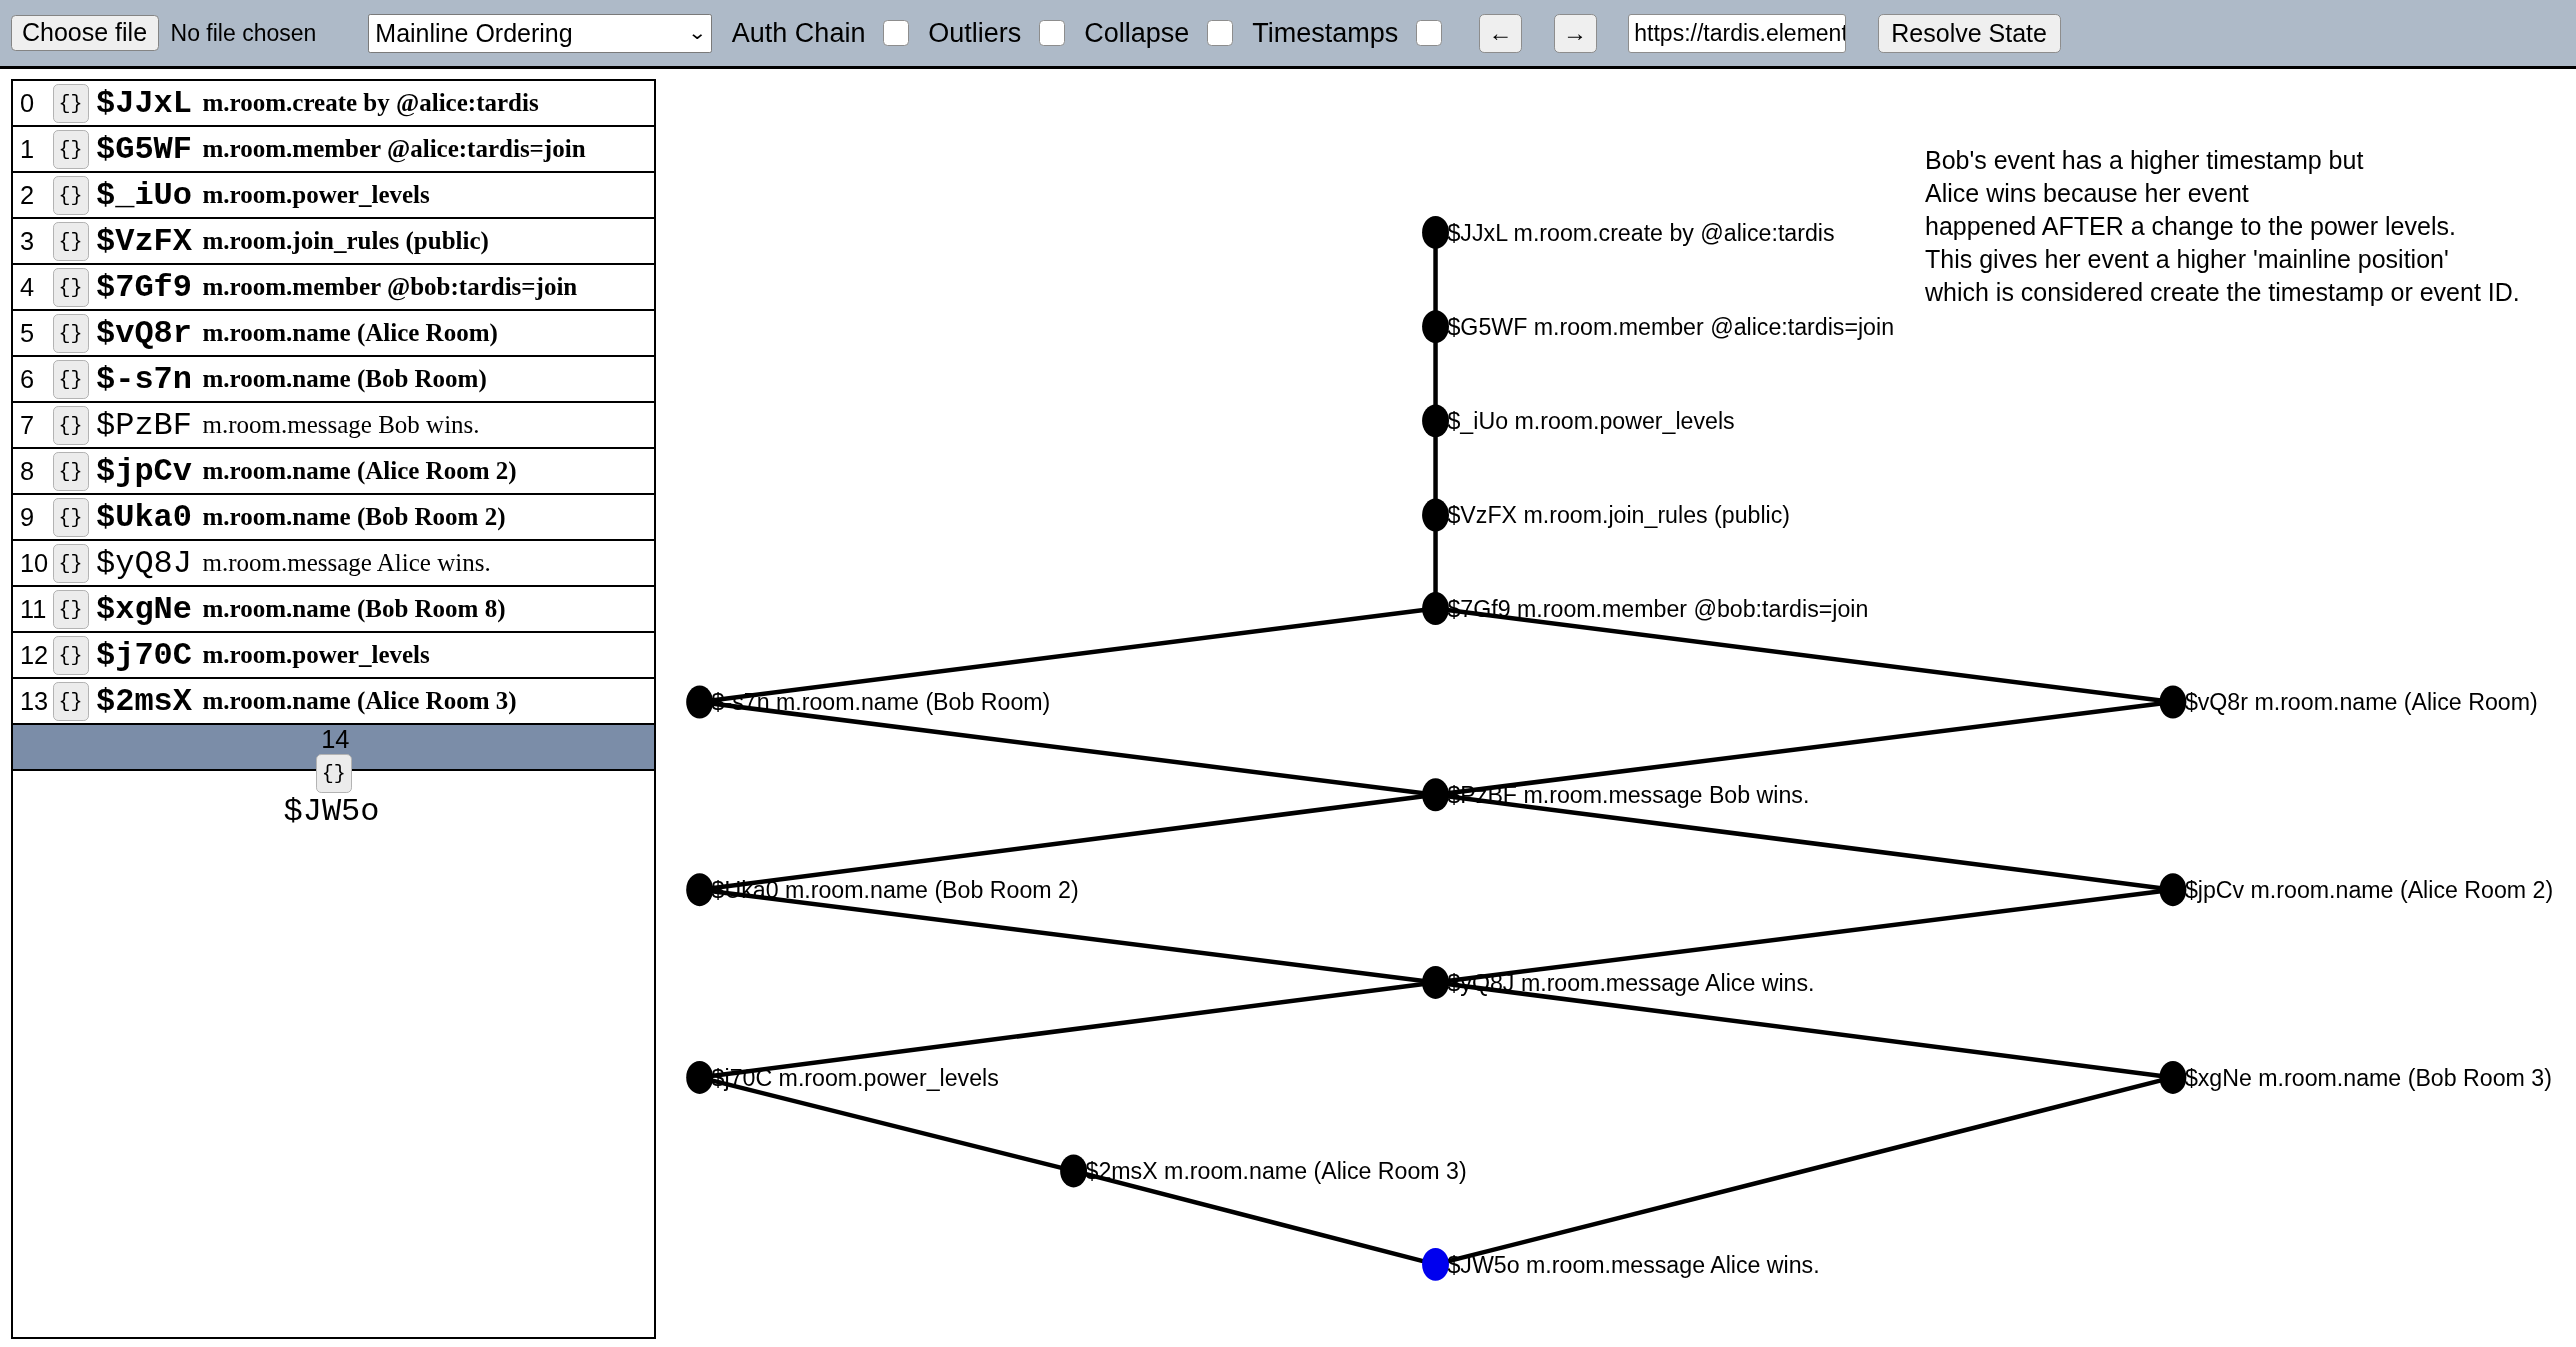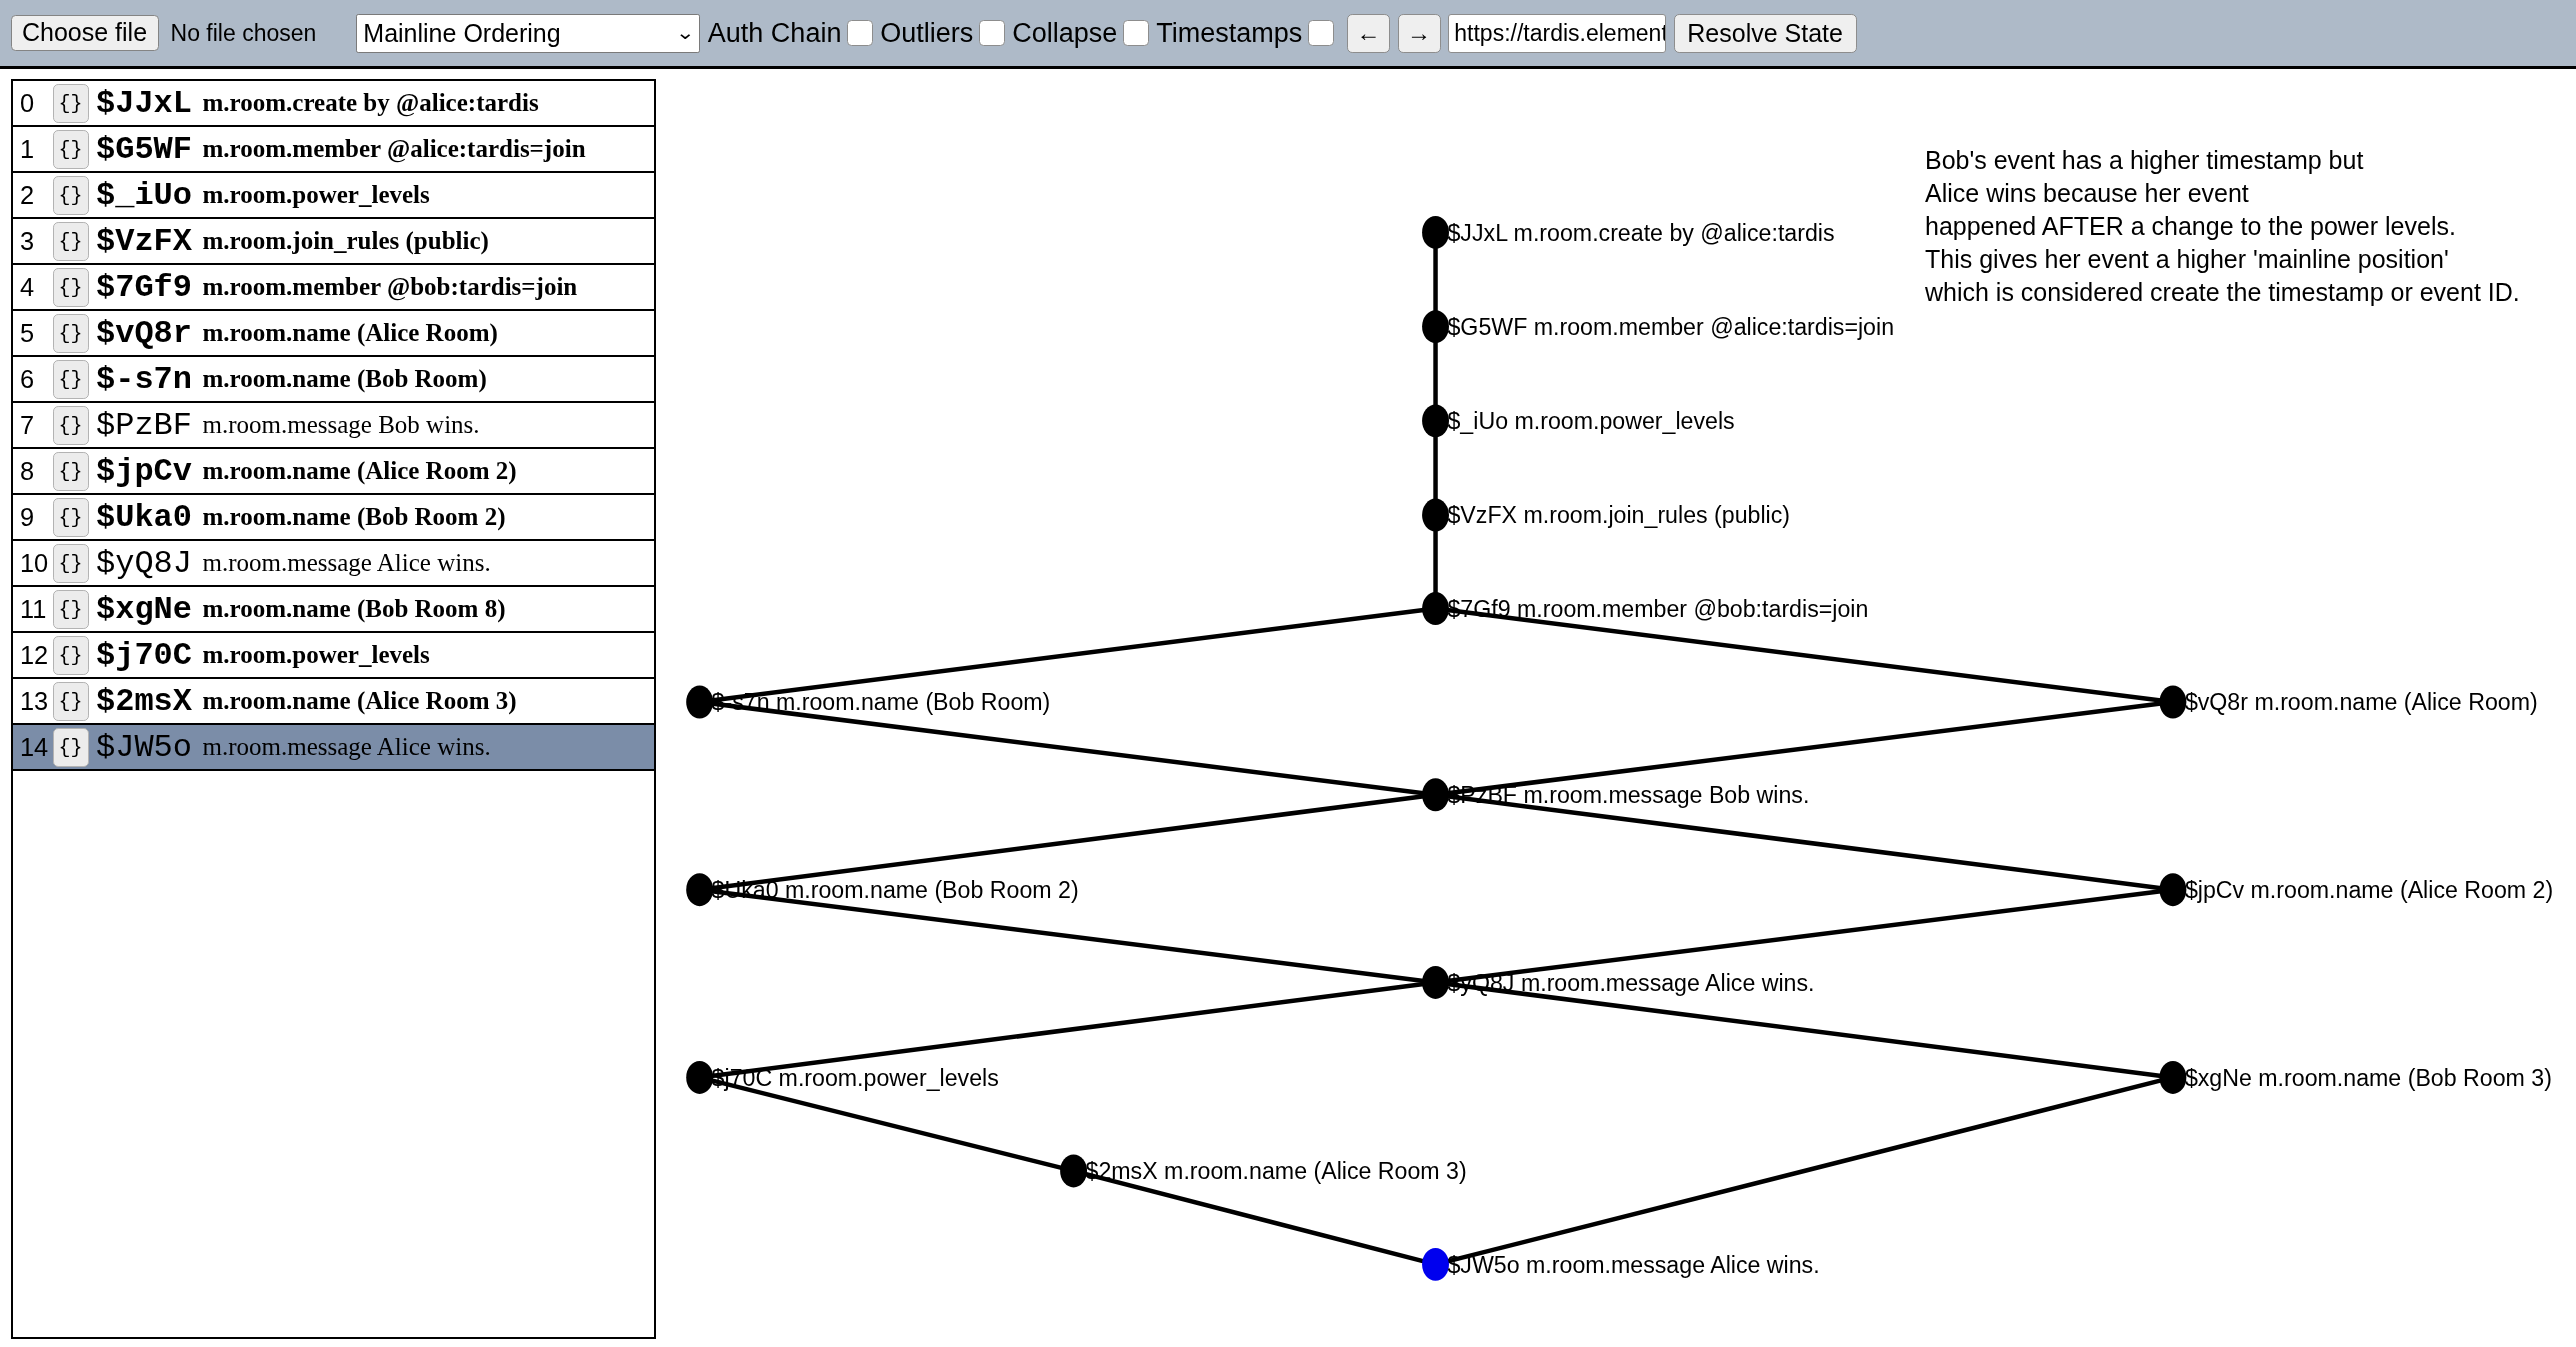--- a/index.html
+++ b/index.html
@@ -14,21 +14,21 @@
   
   #toolbar {
     position: absolute;
     left: 0; top: 0;
     width: 2576px; height: 69px;
     background: #aebac8;
     border-bottom: 3.7px solid #000000;
     display: flex;
     align-items: center;
     padding-left: 10.5px;
-    gap: 0px;
+    gap: 12px;
     white-space: nowrap;
   }
   .tb-filewrap {
     display: flex; align-items: center;
     height: 36px;
   }
   .tb-filebtn {
     background: #efefef;
     border: 1.5px solid #848484;
     border-radius: 4.5px;
@@ -127,21 +127,21 @@
   }
   .ev-row {
     display: flex;
     align-items: center;
     height: 46px;
     border-bottom: 2.2px solid #000000;
     background: #ffffff;
     cursor: pointer;
     padding-left: 7.5px;
   }
-  .ev-row.selected { background: #7b8da8; }
+  .ev-row.selected { background: #7b8da8; flex-direction: column; }
   .ev-idx {
     font-size: 25.4px;
     color: #000;
     font-family: "Liberation Sans", sans-serif;
     width: 31px;
     text-align: left;
     flex: 0 0 auto;
   }
   .ev-json {
     background: #ececec;

